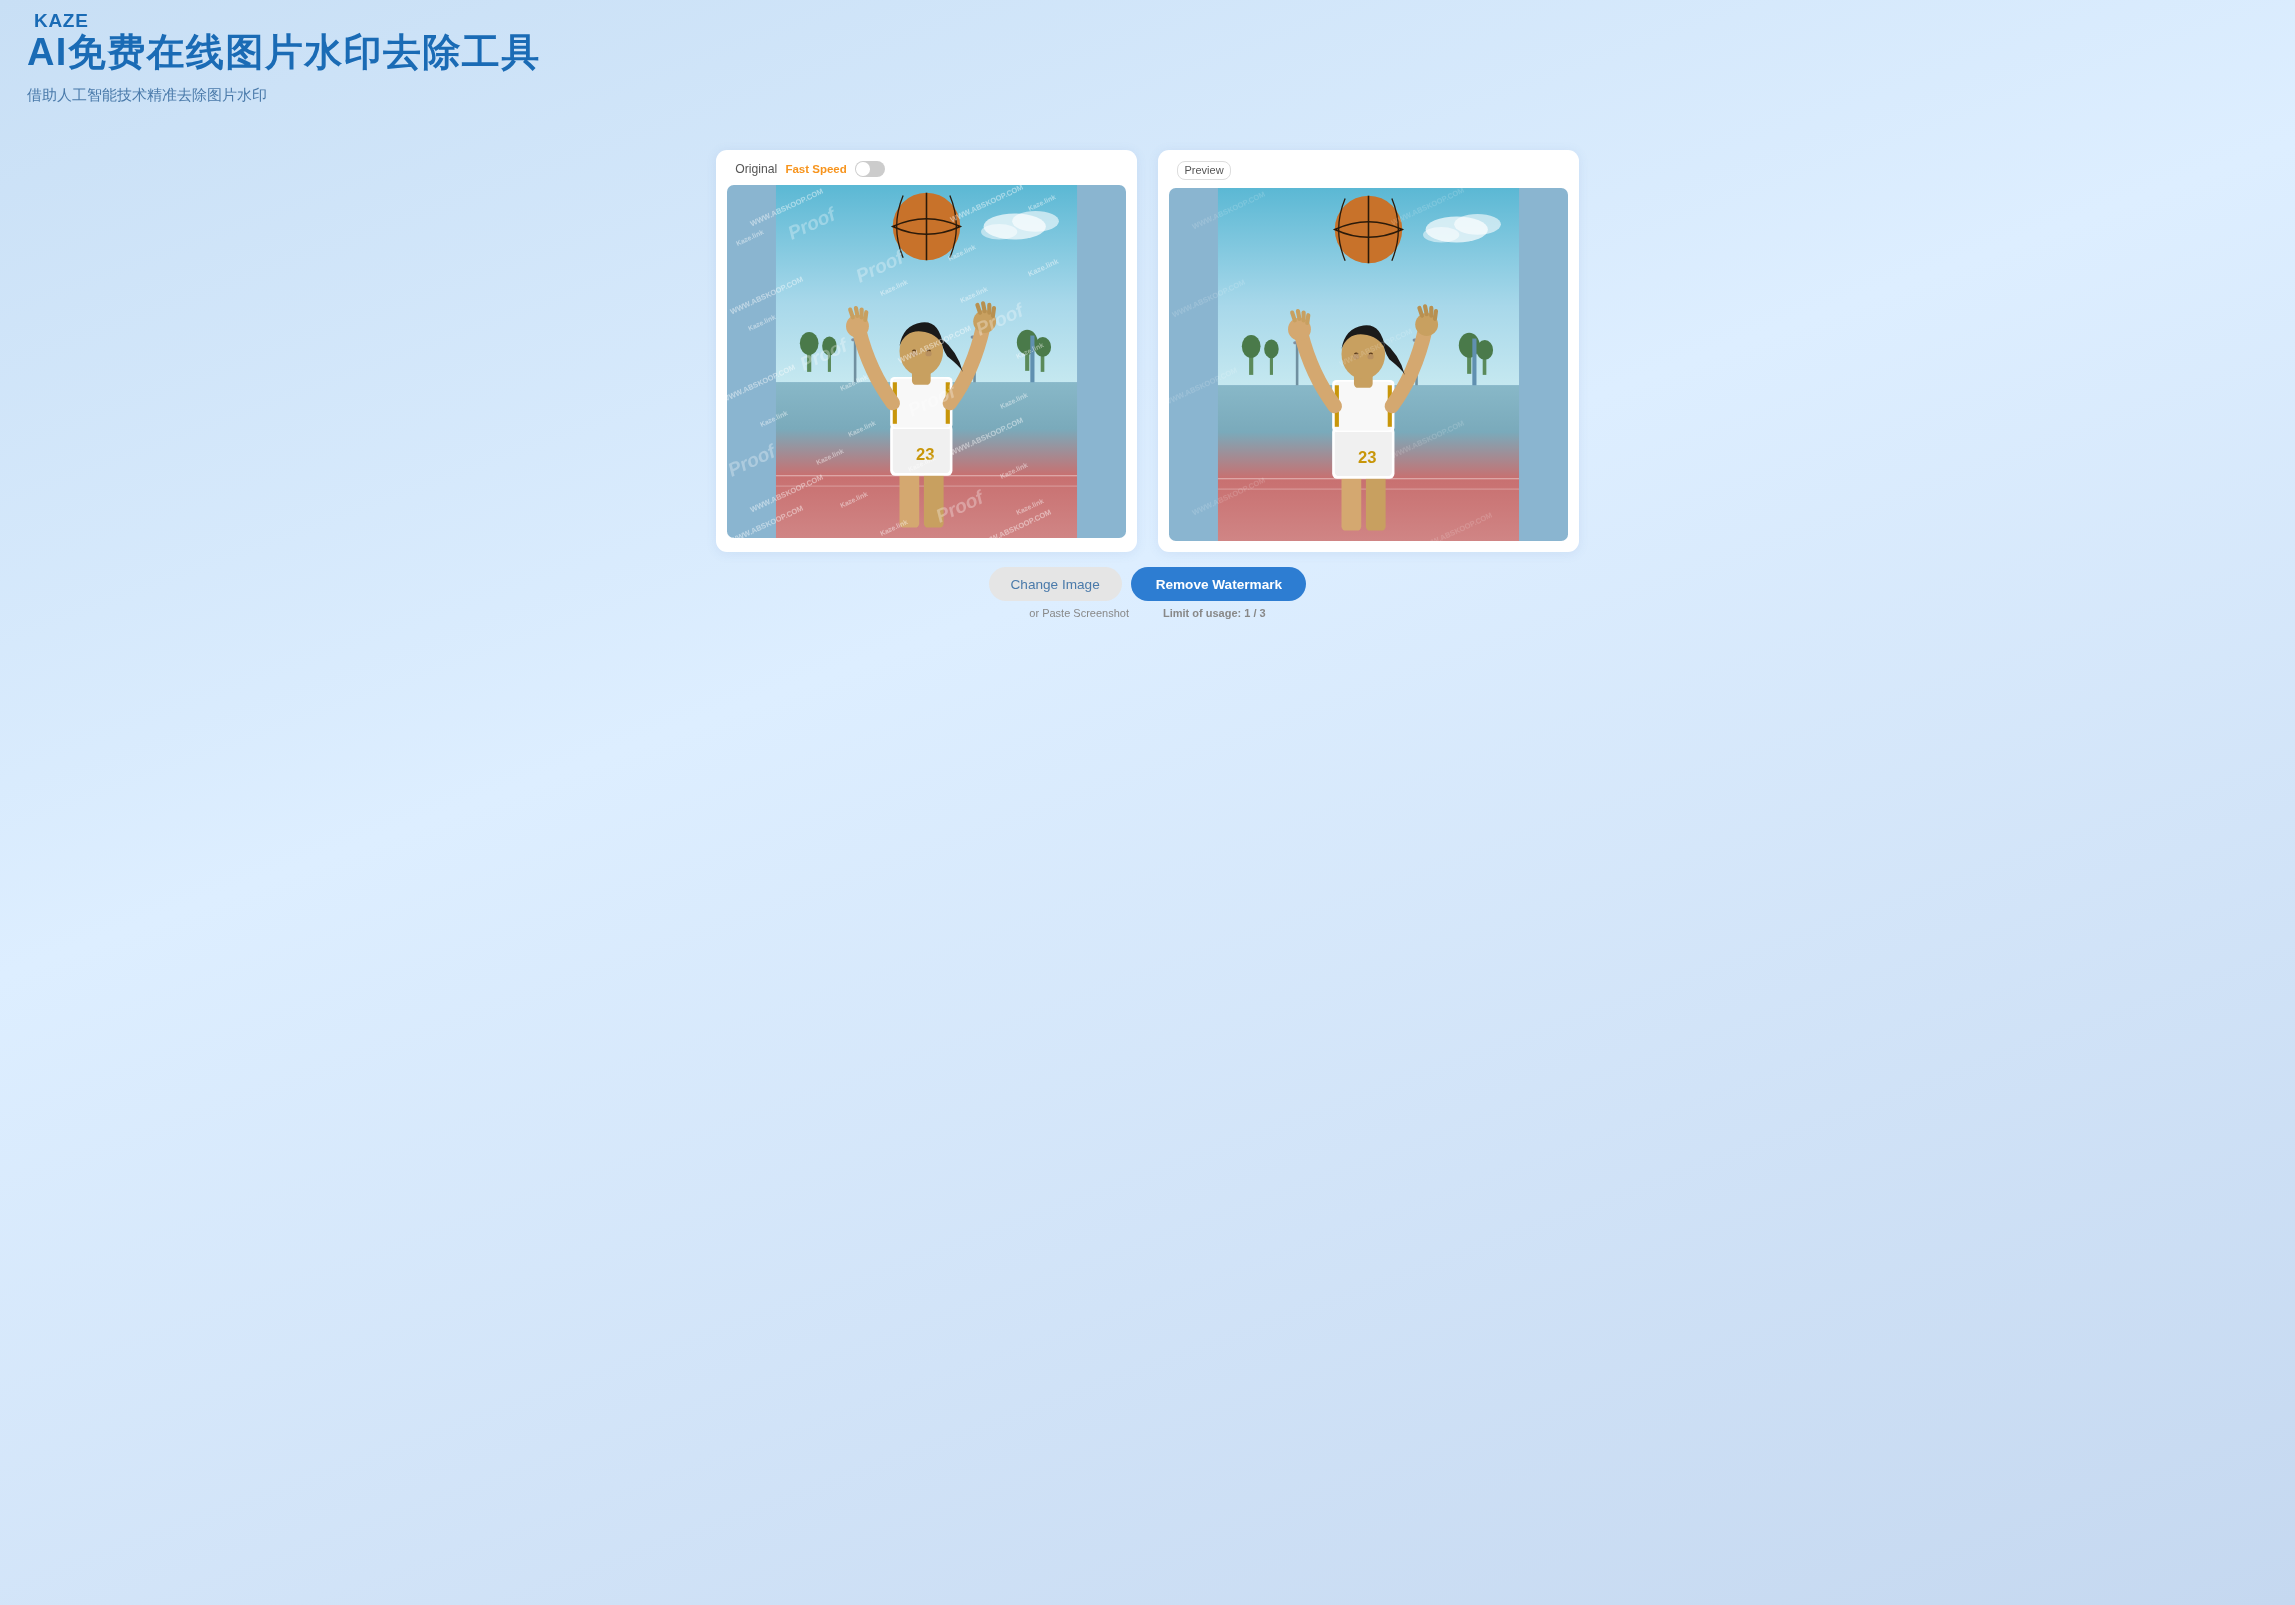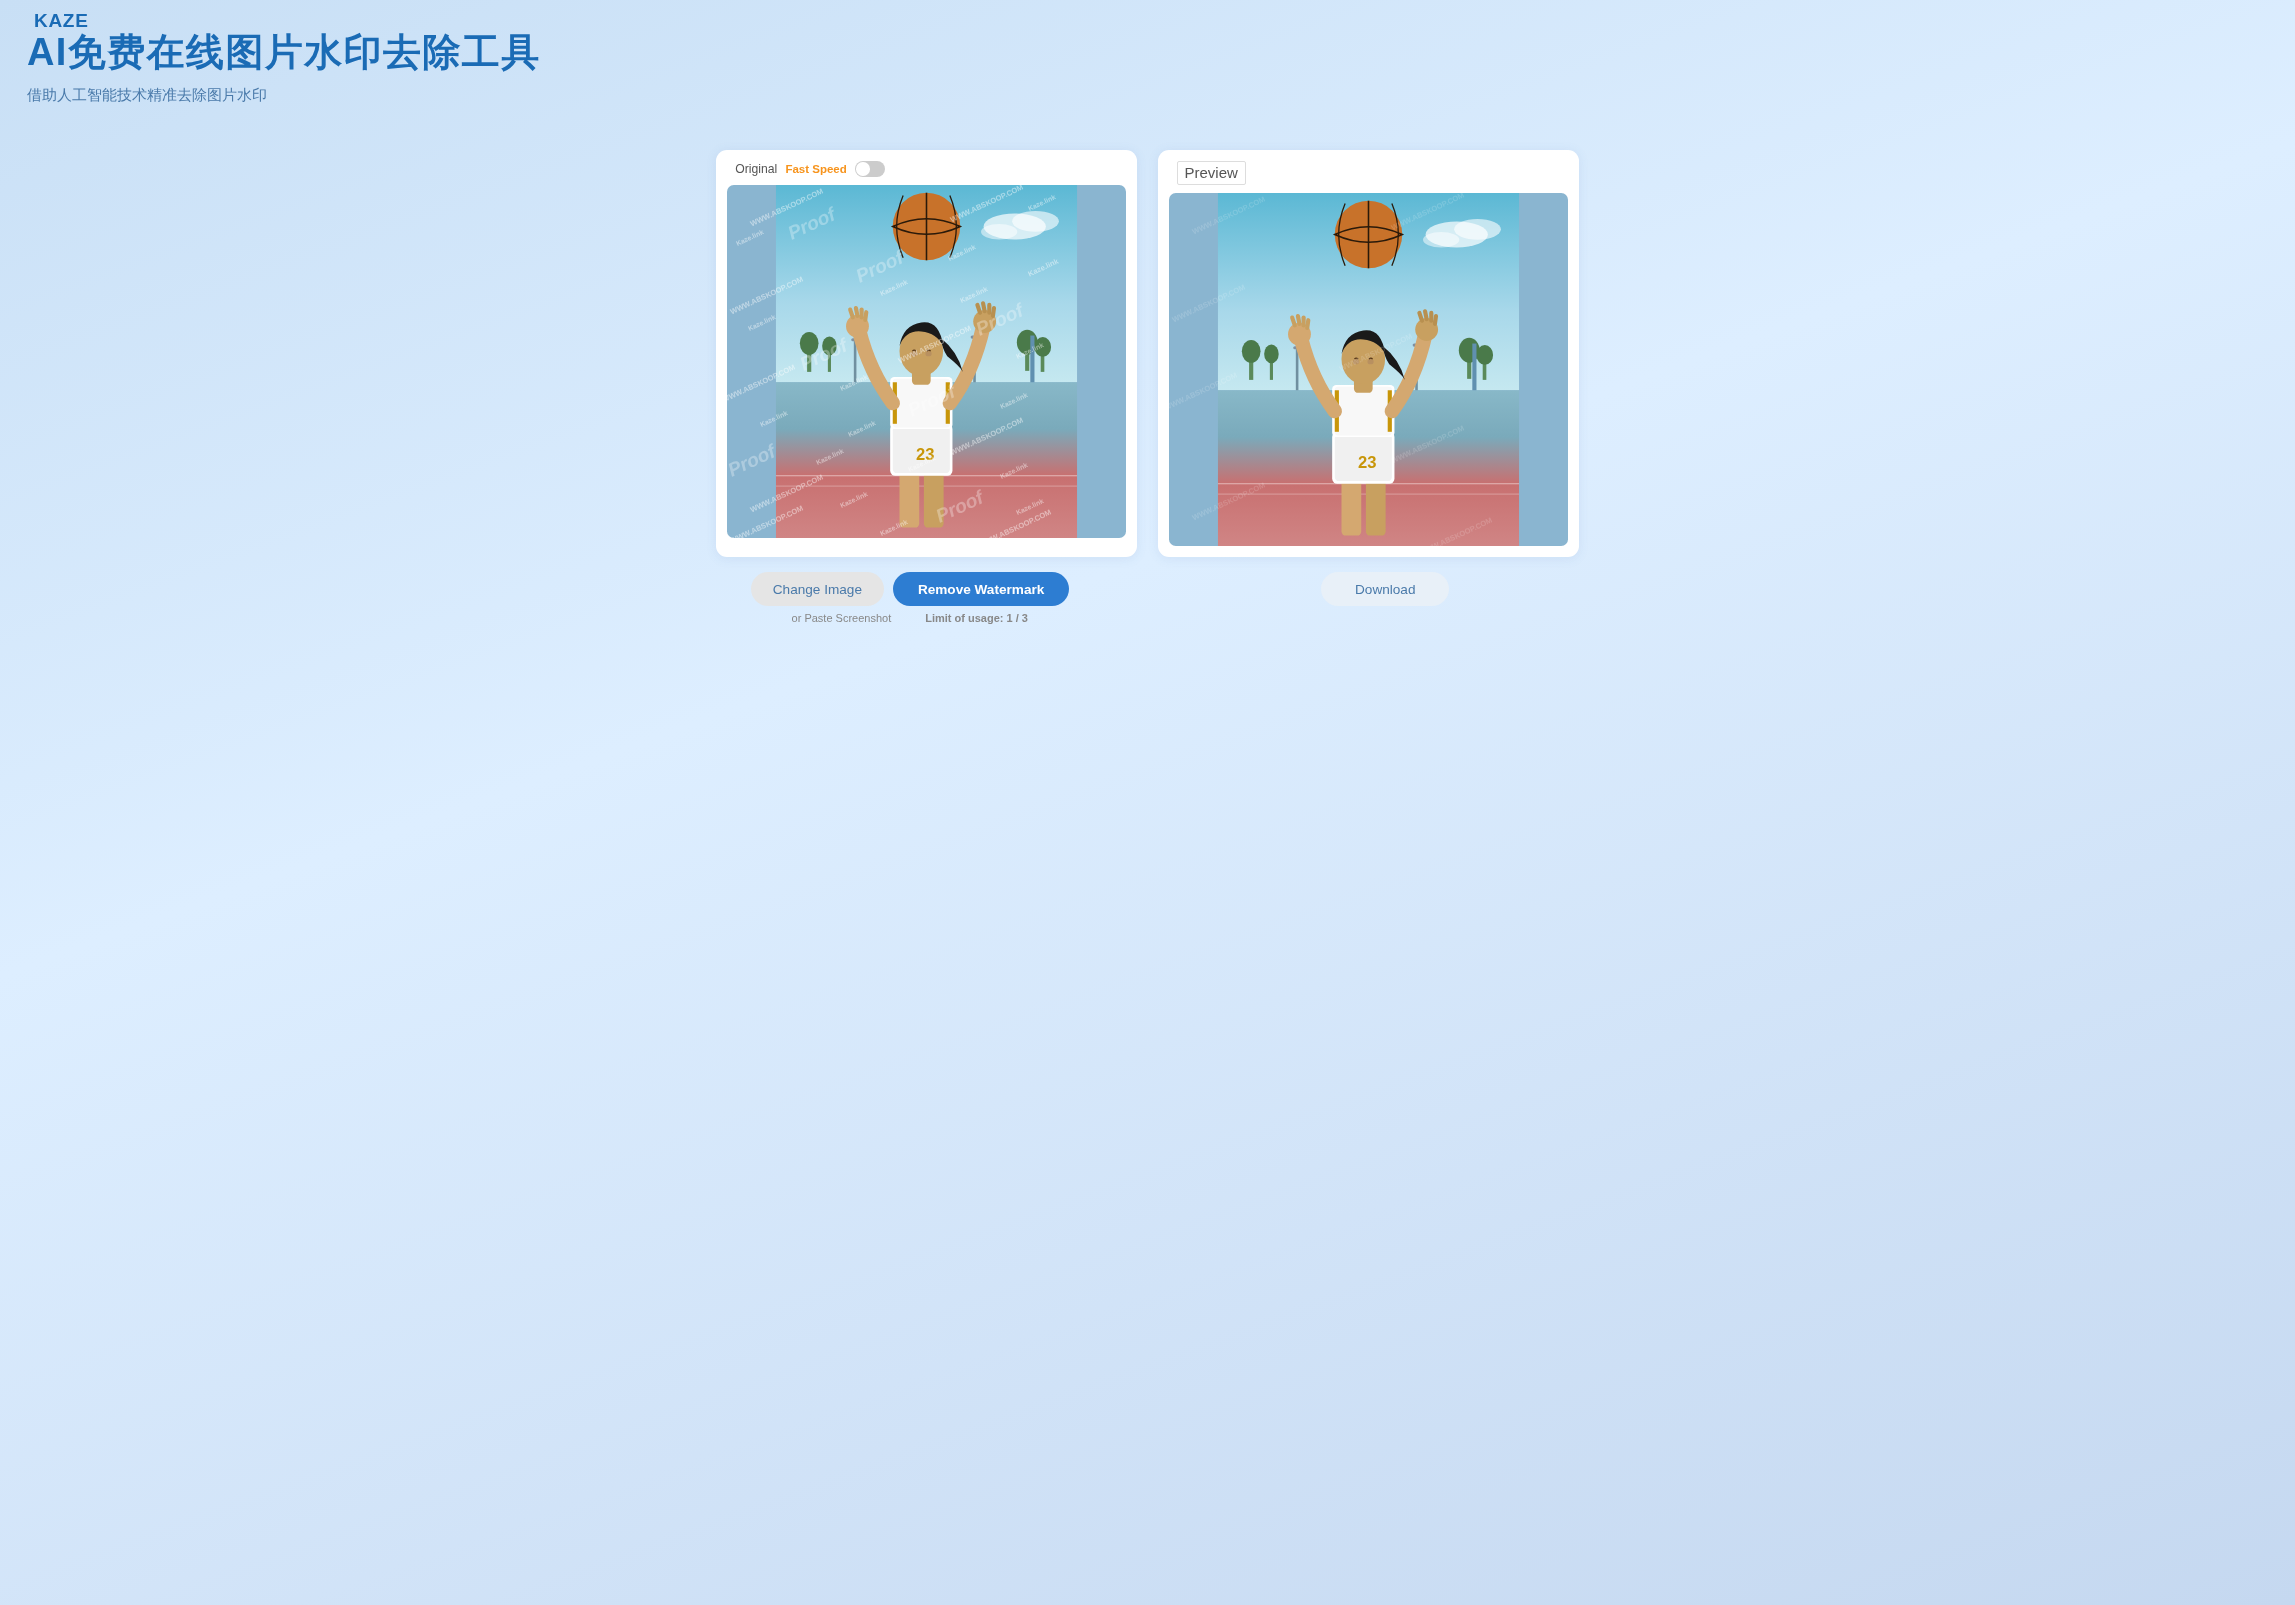--- a/index.html
+++ b/index.html
@@ -131,26 +131,26 @@
     }
     .watermark-proof {
       font-size: 19px;
       color: rgba(255,255,255,0.30);
       font-style: italic;
       font-weight: 900;
     }
 
     
     .panel-preview-label {
-      font-size: 15px;
+      font-size: 11px;
       color: #555;
       font-weight: 500;
       padding: 2.7px 6.8px;
       border: 1px solid #ddd;
-      border-radius: 2px;
+      border-radius: 8px;
     }
 
     
     .bottom-actions {
       display: flex;
       width: 100%;
       max-width: 951px;
       margin-top: 15px;
       align-items: flex-start;
     }
@@ -469,17 +469,14 @@
   <div class="left-actions">
     <div class="left-buttons">
       <button class="btn-change">Change Image</button>
       <button class="btn-remove">Remove Watermark</button>
     </div>
     <div style="display:flex;gap:34px;">
       <span class="paste-hint">or Paste Screenshot</span>
       <span class="limit-text">Limit of usage: 1 / 3</span>
     </div>
   </div>
-  <div class="right-actions">
-    <button class="btn-download">Download</button>
-  </div>
 </div>
 
 
 </body></html>

